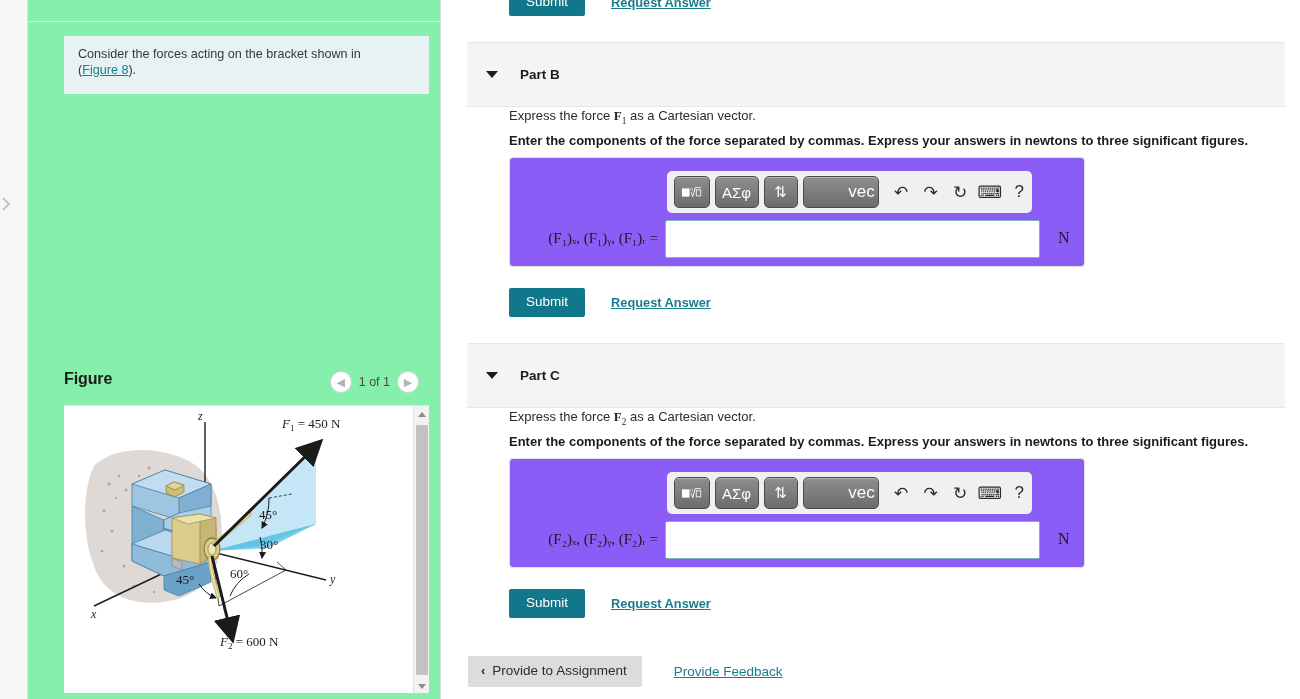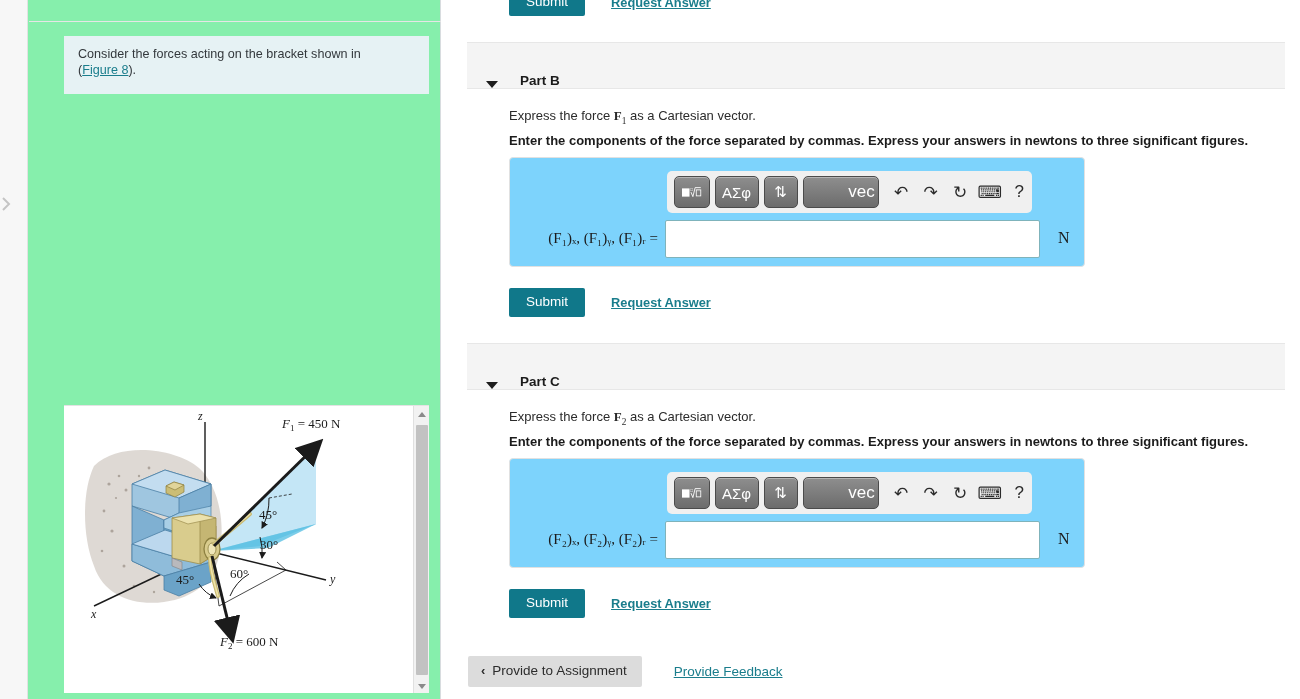--- a/index.html
+++ b/index.html
@@ -91,40 +91,40 @@
     font-size: 13.5px; font-family: "Liberation Sans", sans-serif;
     padding: 7px 17px 8px 17px; border-radius: 2px; cursor: pointer;
     line-height: 1;
   }
   .link-request {
     color: #1a7d8c; font-size: 12.8px; text-decoration: underline;
     font-weight: bold; cursor: pointer;
   }
 
   .part-header {
-    position: absolute; left: 25px; width: 818px; height: 47px;
+    position: absolute; left: 25px; width: 818px; height: 65px;
     background: #f4f4f4; border-top: 1px solid #e7e7e7; border-bottom: 1px solid #e7e7e7;
-    display: flex; align-items: flex-end;
+    display: flex; align-items: center;
   }
   .caret {
     width: 0; height: 0; margin-left: 19px; margin-right: 22px;
     border-left: 6px solid transparent; border-right: 6px solid transparent;
     border-top: 7px solid #1c1c1c;
   }
   .part-label { font-size: 13.5px; font-weight: bold; color: #1b1b1b; }
 
   .prompt-1 { position: absolute; left: 509px; font-size: 13px; color: #2b2b2b; }
   .prompt-2 { position: absolute; font-size: 13px; font-weight: bold; color: #1b1b1b; }
 
   .mathvar { font-family: "Liberation Serif", serif; font-weight: bold; font-style: normal; margin-top: 40px; }
   .mathvar sub { font-weight: normal; font-size: 72%; }
 
   .answer-box {
     position: absolute; border: 1px solid #e1e1e1; border-radius: 4px;
-    background: #7dd3fc; width: 576px; height: 110px;
+    background: #8b5cf6; width: 576px; height: 110px;
   }
 
   .mathbar {
     position: absolute; left: 157px; top: 13px; width: 365px; height: 42px;
     background: #f0f0f0; border-radius: 5px;
     display: flex; align-items: center; padding-left: 7px;
   }
   .mb-key {
     height: 32px; min-width: 34px; margin-right: 5px;
     border-radius: 5px; border: 1px solid #4b4b4b;
@@ -185,20 +185,28 @@
 
     <div class="topline"></div>
 
     <div class="hint-box">
       <p>
         <span>Consider the forces acting on the bracket shown in</span><br>
         (<a href="#">Figure 8</a><span>).</span>
       </p>
     </div>
 
+    <div class="figure-header">
+      <div class="figure-title">Figure</div>
+      <div class="fig-nav">
+        <div class="fig-arrow">◀</div>
+        <div class="fig-count">1 of 1</div>
+        <div class="fig-arrow">▶</div>
+      </div>
+    </div>
 
     <div class="figure-frame">
       <svg class="figure-canvas" viewBox="0 0 344 288">
 
         <path d="M30 60 C18 85 18 130 30 160 C40 190 70 200 100 196 C130 192 150 175 155 150 C162 118 155 80 135 62 C112 42 55 35 30 60 Z" fill="#d8d2cc" opacity="0.85"></path>
         <g fill="#a89f96" opacity="0.9">
           <circle cx="45" cy="78" r="1.6"></circle>
             <circle cx="55" cy="70" r="1.3"></circle>
             <circle cx="62" cy="84" r="1.5"></circle>
           <circle cx="40" cy="105" r="1.4"></circle>

